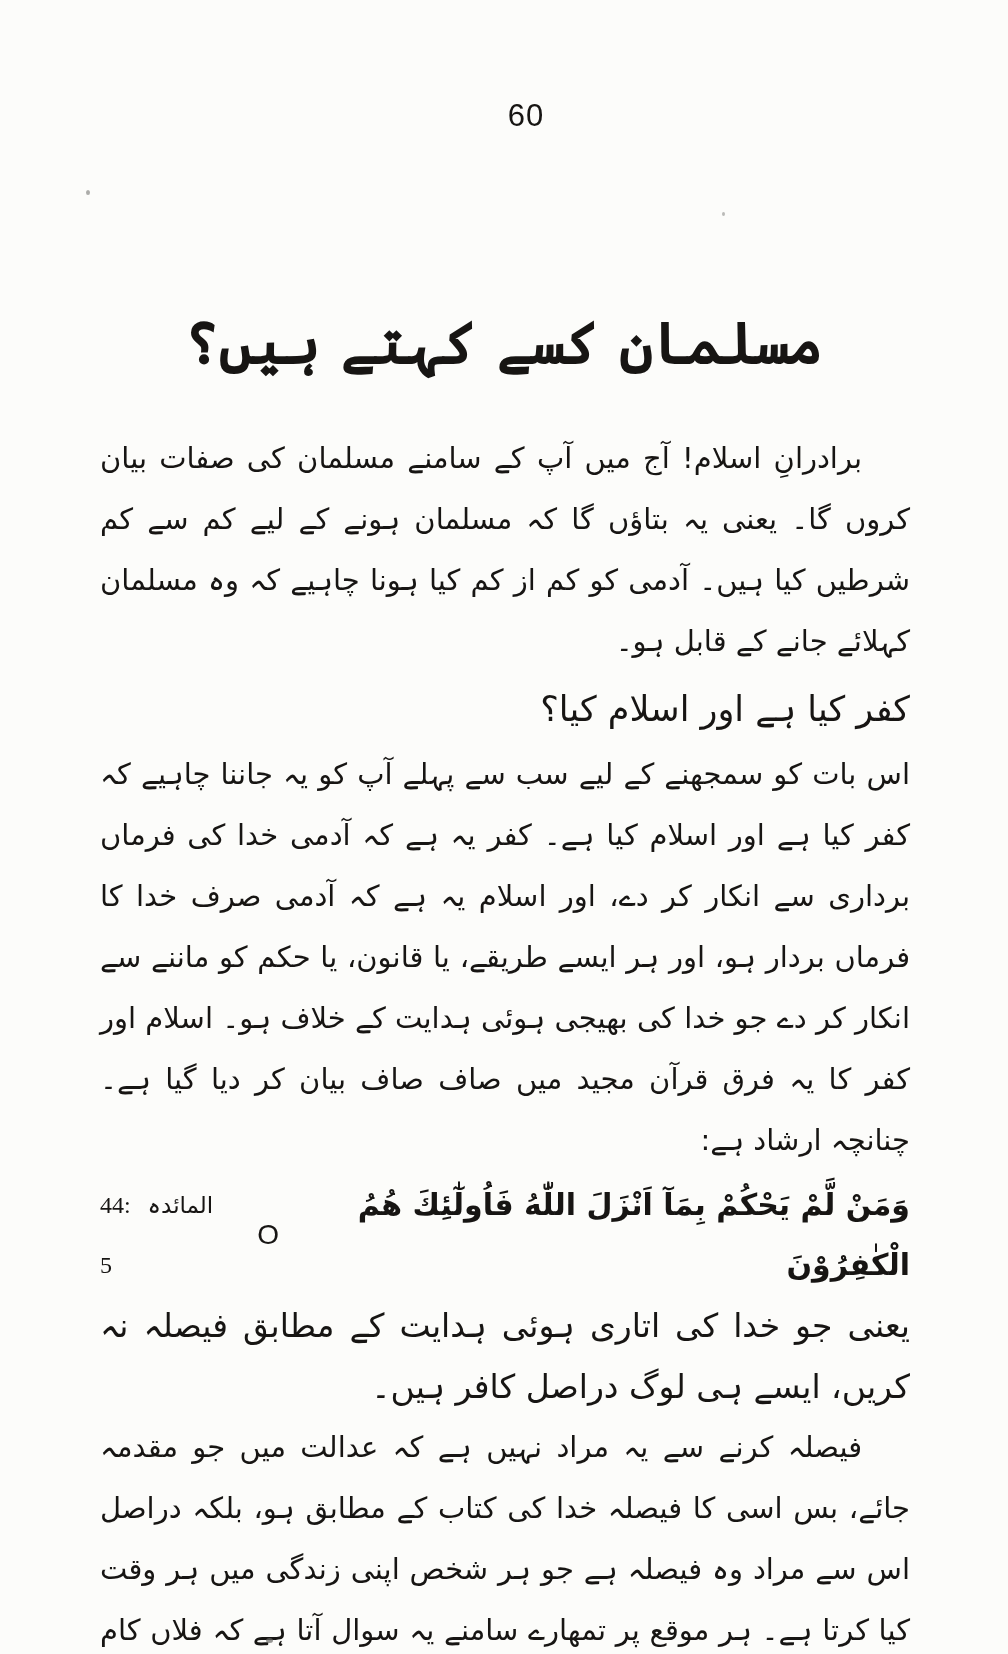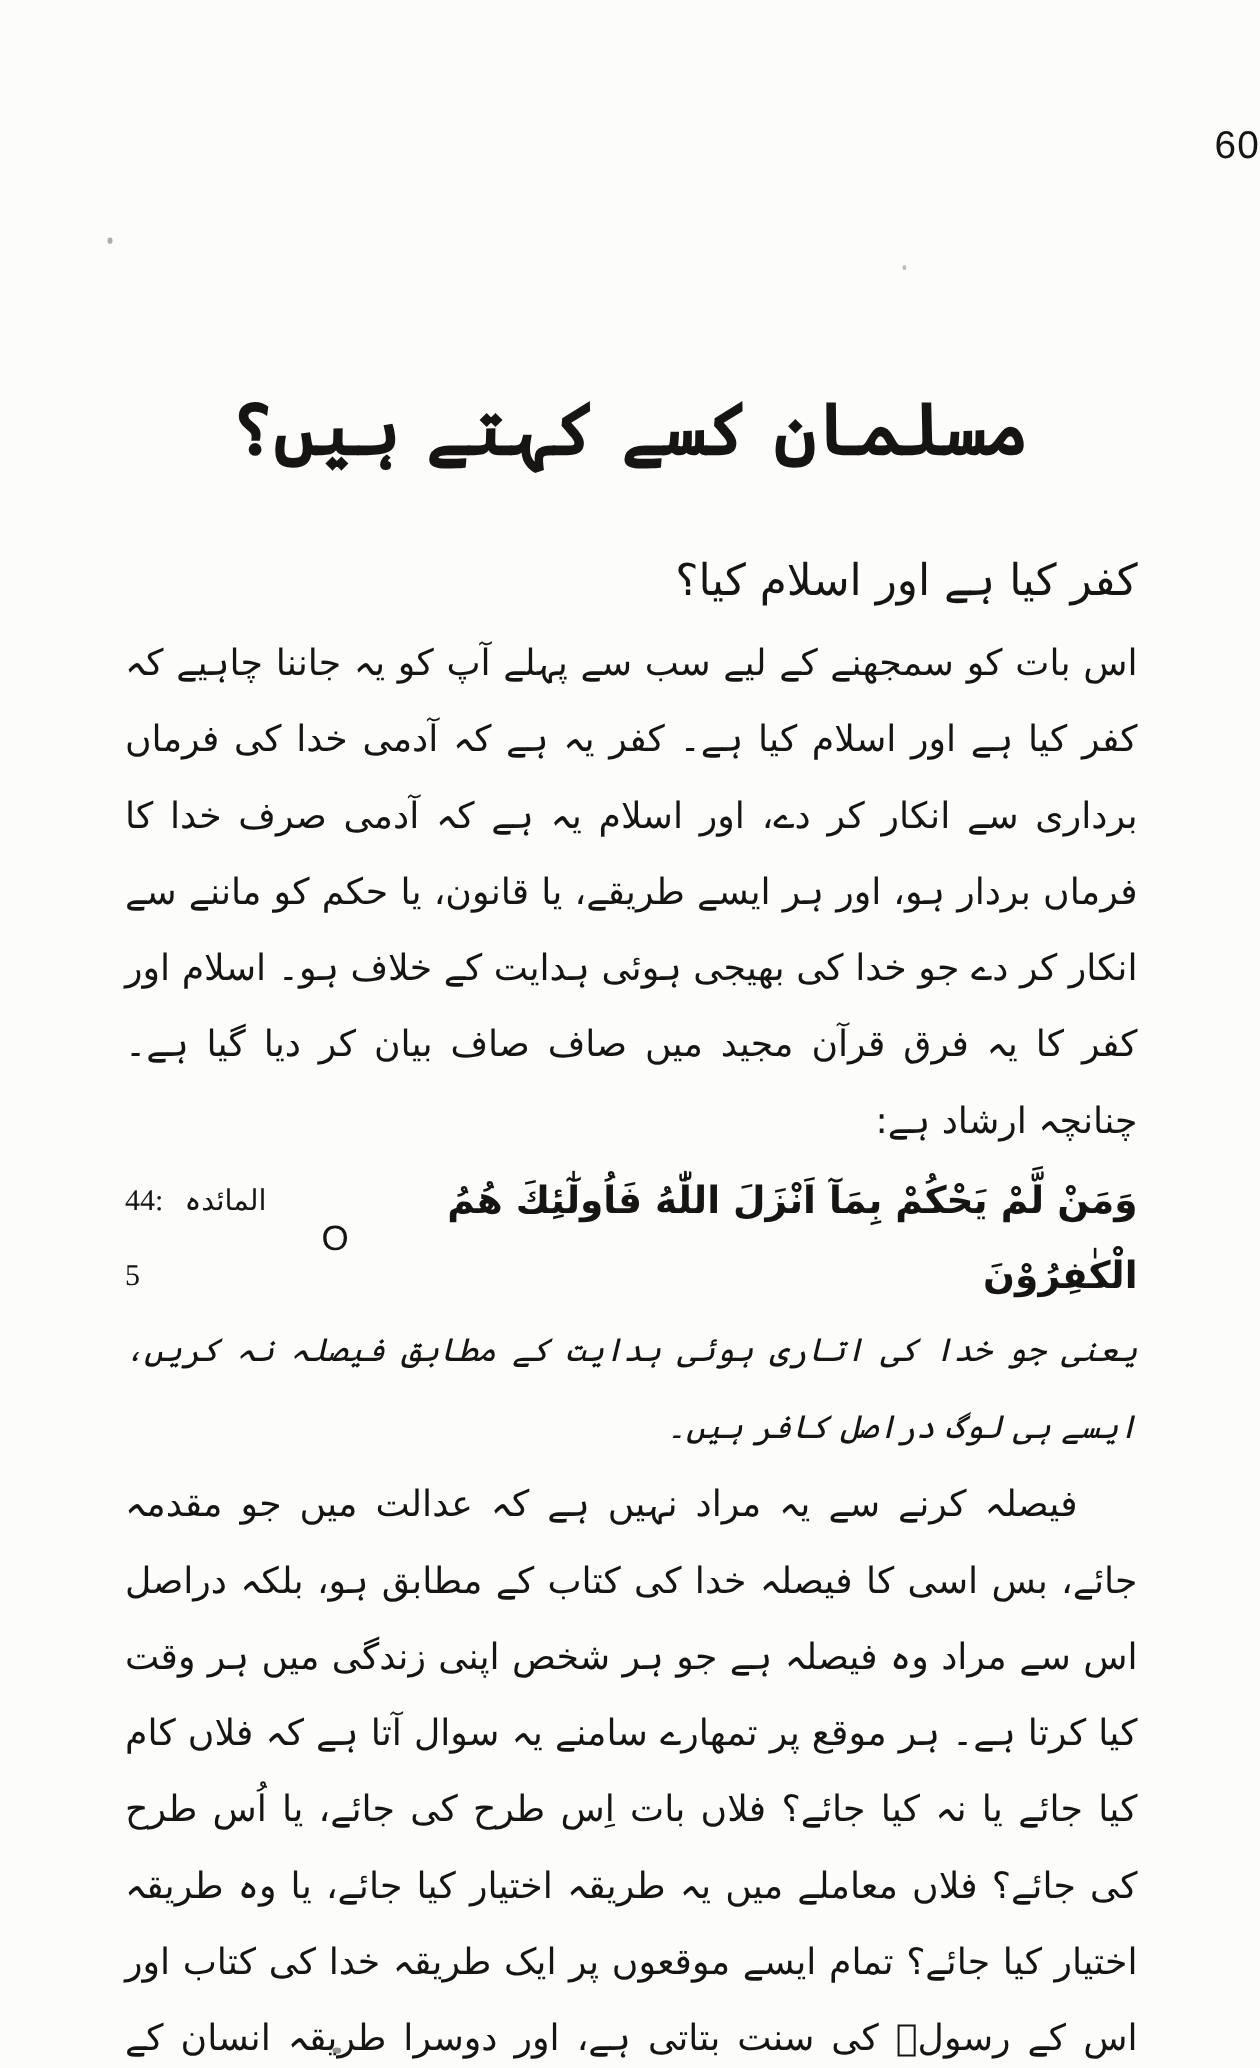--- a/index.html
+++ b/index.html
@@ -5,21 +5,21 @@
   html,body { margin:0; padding:0; background:#ffffff; }
   .page {
     position:relative;
     width:1008px; height:1654px;
     background:#fcfcfa;
     overflow:hidden;
     color:#171513;
   }
   .page-number {
     position:absolute; top:98px; left:0; right:0;
-    text-align:right;
+    text-align:center;
     font-family:"Liberation Sans", sans-serif;
     font-size:31px; font-weight:400; letter-spacing:1px;
     direction:ltr;
     padding-left:44px;
   }
   .chapter-title {
     position:absolute; top:288px; left:0; right:0;
     margin:0;
     text-align:center;
     direction:rtl;
@@ -65,24 +65,23 @@
     display:inline-flex; align-items:baseline; gap:12px;
     margin-right:28px;
     font-weight:400; font-size:23px;
   }
   .ref-num {
     direction:ltr; unicode-bidi:isolate;
     font-family:Liberation Serif, serif;
     font-size:24px;
   }
   .translation {
-    font-size:26px;
+    font-size:33px;
     line-height:56px;
     margin-top:2px;
-    font-style:italic;
   }
   .para3 { margin-top:4px; }
   .speck {
     position:absolute;
     background:#6a6a66;
     border-radius:50%;
   }
   .speck-1 { left:86px;  top:190px;  width:4px; height:5px; opacity:.55; }
   .speck-2 { left:266px; top:1638px; width:7px; height:5px; opacity:.7; }
   .speck-3 { left:722px; top:212px;  width:3px; height:4px; opacity:.45; }
@@ -91,20 +90,21 @@
 <body>
 
 <div class="page">
 
   <div class="page-number">60</div>
 
   <h1 class="chapter-title">مسلمان کسے کہتے ہیں؟</h1>
 
   <div class="content">
 
+    <p class="body indent">برادرانِ اسلام! آج میں آپ کے سامنے مسلمان کی صفات بیان کروں گا۔ یعنی یہ بتاؤں گا کہ مسلمان ہونے کے لیے کم سے کم شرطیں کیا ہیں۔ آدمی کو کم از کم کیا ہونا چاہیے کہ وہ مسلمان کہلائے جانے کے قابل ہو۔</p>
 
     <h2 class="subheading">کفر کیا ہے اور اسلام کیا؟</h2>
 
     <p class="body">اس بات کو سمجھنے کے لیے سب سے پہلے آپ کو یہ جاننا چاہیے کہ کفر کیا ہے اور اسلام کیا ہے۔ کفر یہ ہے کہ آدمی خدا کی فرماں برداری سے انکار کر دے، اور اسلام یہ ہے کہ آدمی صرف خدا کا فرماں بردار ہو، اور ہر ایسے طریقے، یا قانون، یا حکم کو ماننے سے انکار کر دے جو خدا کی بھیجی ہوئی ہدایت کے خلاف ہو۔ اسلام اور کفر کا یہ فرق قرآن مجید میں صاف صاف بیان کر دیا گیا ہے۔ چنانچہ ارشاد ہے:</p>
 
     <div class="verse-line">
       <span class="verse-arabic">وَمَنْ لَّمْ يَحْكُمْ بِمَآ اَنْزَلَ اللّٰهُ فَاُولٰٓئِكَ هُمُ الْكٰفِرُوْنَ</span>
       <span class="verse-marker">O</span>
       <span class="verse-ref">
         <span>المائدہ</span>

